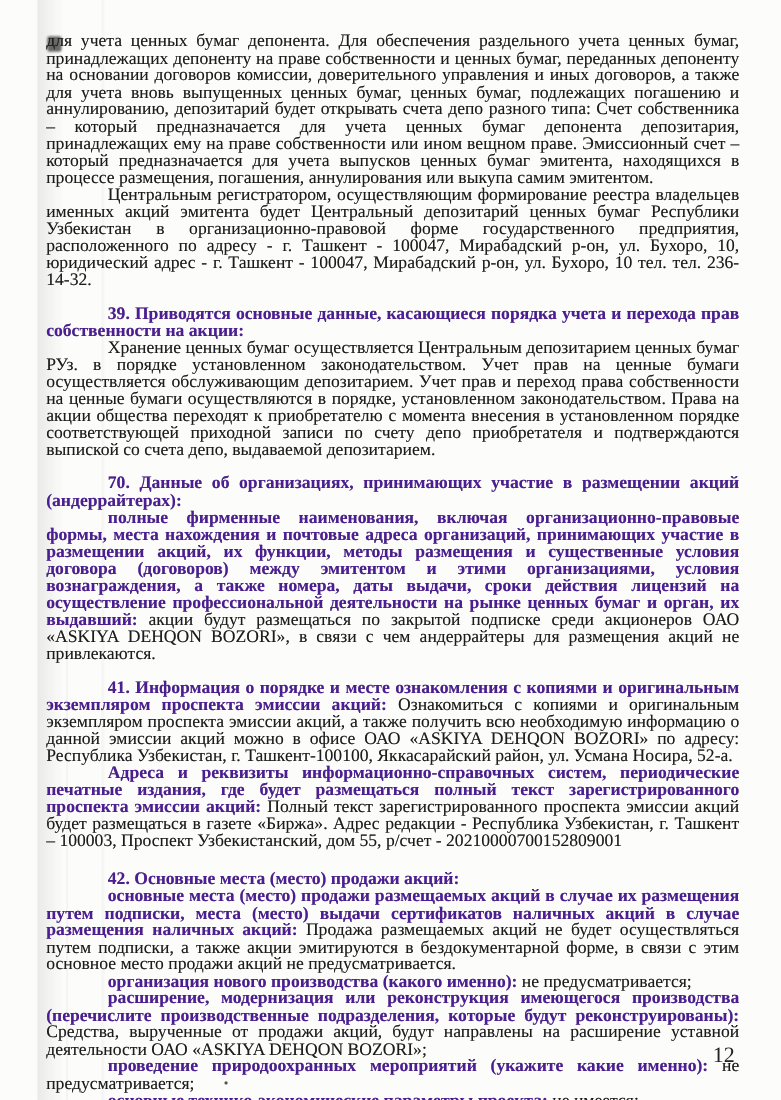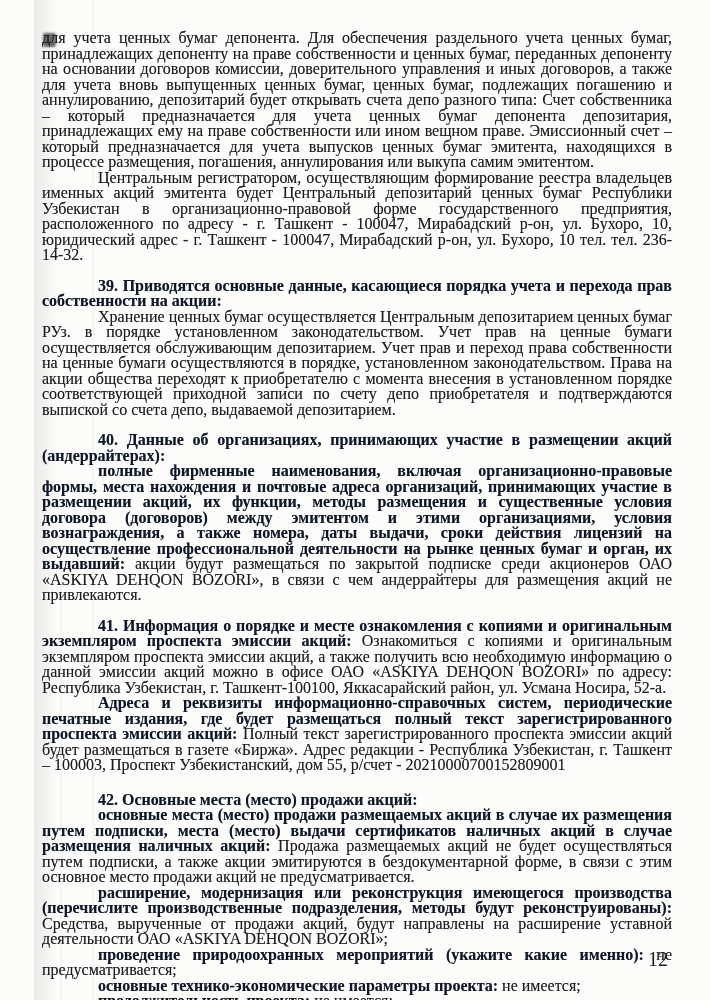--- a/index.html
+++ b/index.html
@@ -21,21 +21,21 @@
   }
   .para {
     margin:0;
     text-shadow:0 0 0.4px rgba(25,25,25,0.45);
   }
   .para.indent { text-indent:56px; }
   .para.section-start { margin-top:15px; }
   .para.gap-large { margin-top:19px; }
   .para.gap-small { margin-top:0; }
   .seg { color:var(--ink, #1c1c1c); }
-  .seg.bold { font-weight:bold; color:#0f172a; }
+  .seg.bold { font-weight:bold; color:#4c1d95; }
   .page-number {
     position:absolute;
     right:42px; top:948px;
     font-size:20px;
     color:#222;
   }
   
   .scan-shade {
     position:absolute; left:34px; top:0; width:24px; height:100%;
     background:linear-gradient(to right, rgba(55,55,55,0.09), rgba(55,55,55,0));
@@ -66,26 +66,27 @@
 <div class="page" style="background: rgb(252, 252, 251);">
   <div class="scan-shade"></div>
   <div class="scan-streak-a"></div>
   <div class="scan-streak-b"></div>
   <div class="ink-blob"></div>
   <div class="doc-body" id="doc-body">
       <p class="para"><span class="seg">для учета ценных бумаг депонента. Для обеспечения раздельного учета ценных бумаг, принадлежащих депоненту на праве собственности и ценных бумаг, переданных депоненту на основании договоров комиссии, доверительного управления и иных договоров, а также для учета вновь выпущенных ценных бумаг, ценных бумаг, подлежащих погашению и аннулированию, депозитарий будет открывать счета депо разного типа: Счет собственника – который предназначается для учета ценных бумаг депонента депозитария, принадлежащих ему на праве собственности или ином вещном праве. Эмиссионный счет – который предназначается для учета выпусков ценных бумаг эмитента, находящихся в процессе размещения, погашения, аннулирования или выкупа самим эмитентом.</span></p>
       <p class="para indent"><span class="seg">Центральным регистратором, осуществляющим формирование реестра владельцев  именных акций эмитента будет Центральный депозитарий ценных бумаг Республики Узбекистан в организационно-правовой форме государственного предприятия, расположенного по адресу - г. Ташкент - 100047, Мирабадский р-он, ул. Бухоро, 10, юридический адрес - г. Ташкент - 100047, Мирабадский р-он, ул. Бухоро, 10 тел. тел. 236-14-32.</span></p>
       <p class="para indent section-start"><span class="seg bold">39. Приводятся основные данные, касающиеся порядка учета и перехода прав собственности на акции:</span></p>
       <p class="para indent"><span class="seg">Хранение ценных бумаг осуществляется Центральным депозитарием ценных бумаг РУз. в порядке установленном законодательством. Учет прав на ценные бумаги осуществляется обслуживающим депозитарием. Учет прав и переход права собственности на ценные бумаги осуществляются в порядке, установленном законодательством. Права на акции общества переходят к приобретателю с момента внесения в установленном порядке соответствующей приходной записи по счету депо приобретателя и подтверждаются выпиской со счета депо, выдаваемой депозитарием.</span></p>
-      <p class="para indent section-start"><span class="seg bold">40. Данные об организациях, принимающих участие в размещении акций (андеррайтерах):</span></p>
+      <p class="para indent section-start"><span class="seg bold">70. Данные об организациях, принимающих участие в размещении акций (андеррайтерах):</span></p>
       <p class="para indent"><span class="seg bold">полные фирменные наименования, включая организационно-правовые формы, места нахождения и почтовые адреса организаций, принимающих участие в размещении акций, их функции, методы размещения и существенные условия договора (договоров) между эмитентом и этими организациями, условия вознаграждения, а также номера, даты выдачи, сроки действия лицензий на осуществление профессиональной  деятельности на рынке ценных бумаг и орган, их выдавший: </span><span class="seg">акции будут размещаться по закрытой подписке среди акционеров ОАО «ASKIYA DEHQON BOZORI», в связи с чем андеррайтеры для размещения акций не привлекаются.</span></p>
       <p class="para indent section-start"><span class="seg bold">41. Информация о порядке и месте ознакомления с копиями и оригинальным экземпляром проспекта эмиссии акций: </span><span class="seg">Ознакомиться с копиями и оригинальным экземпляром проспекта эмиссии акций, а также получить всю необходимую информацию о данной эмиссии акций можно в офисе ОАО «ASKIYA DEHQON BOZORI» по адресу: Республика Узбекистан, г. Ташкент-100100, Яккасарайский район, ул. Усмана Носира, 52-а.</span></p>
       <p class="para indent"><span class="seg bold">Адреса и реквизиты информационно-справочных систем, периодические  печатные издания, где будет размещаться полный текст зарегистрированного проспекта эмиссии акций: </span><span class="seg">Полный текст зарегистрированного проспекта эмиссии акций будет размещаться  в газете «Биржа». Адрес редакции - Республика Узбекистан, г. Ташкент – 100003, Проспект Узбекистанский, дом 55, р/счет - 20210000700152809001</span></p>
       <p class="para indent section-start gap-large"><span class="seg bold">42. Основные места (место) продажи акций:</span></p>
       <p class="para indent"><span class="seg bold">основные места (место) продажи размещаемых акций в случае их размещения путем подписки, места (место) выдачи сертификатов наличных акций в случае размещения наличных акций: </span><span class="seg">Продажа размещаемых акций не будет осуществляться путем подписки, а также акции эмитируются в бездокументарной форме, в связи с этим основное место продажи акций не предусматривается.</span></p>
-      <p class="para indent"><span class="seg bold">расширение, модернизация или реконструкция имеющегося производства (перечислите производственные подразделения, методы  будут реконструированы): </span><span class="seg">Средства, вырученные от продажи акций, будут направлены на расширение уставной деятельности ОАО «ASKIYA DEHQON BOZORI»;</span></p>
+      <p class="para indent"><span class="seg bold">организация нового производства (какого именно): </span><span class="seg">не предусматривается;</span></p>
+      <p class="para indent"><span class="seg bold">расширение, модернизация или реконструкция имеющегося производства (перечислите производственные подразделения, которые  будут реконструированы): </span><span class="seg">Средства, вырученные от продажи акций, будут направлены на расширение уставной деятельности ОАО «ASKIYA DEHQON BOZORI»;</span></p>
       <p class="para indent gap-small"><span class="seg bold">проведение природоохранных мероприятий (укажите какие именно): </span><span class="seg">не предусматривается;</span></p>
       <p class="para indent"><span class="seg bold">основные технико-экономические параметры проекта: </span><span class="seg">не имеется;</span></p>
       <p class="para indent"><span class="seg bold">продолжительность проекта: </span><span class="seg">не имеется;</span></p>
     </div>
   <div class="page-number">12</div>
   <div class="ink-dot"></div>
 </div>
 
 </body></html>

